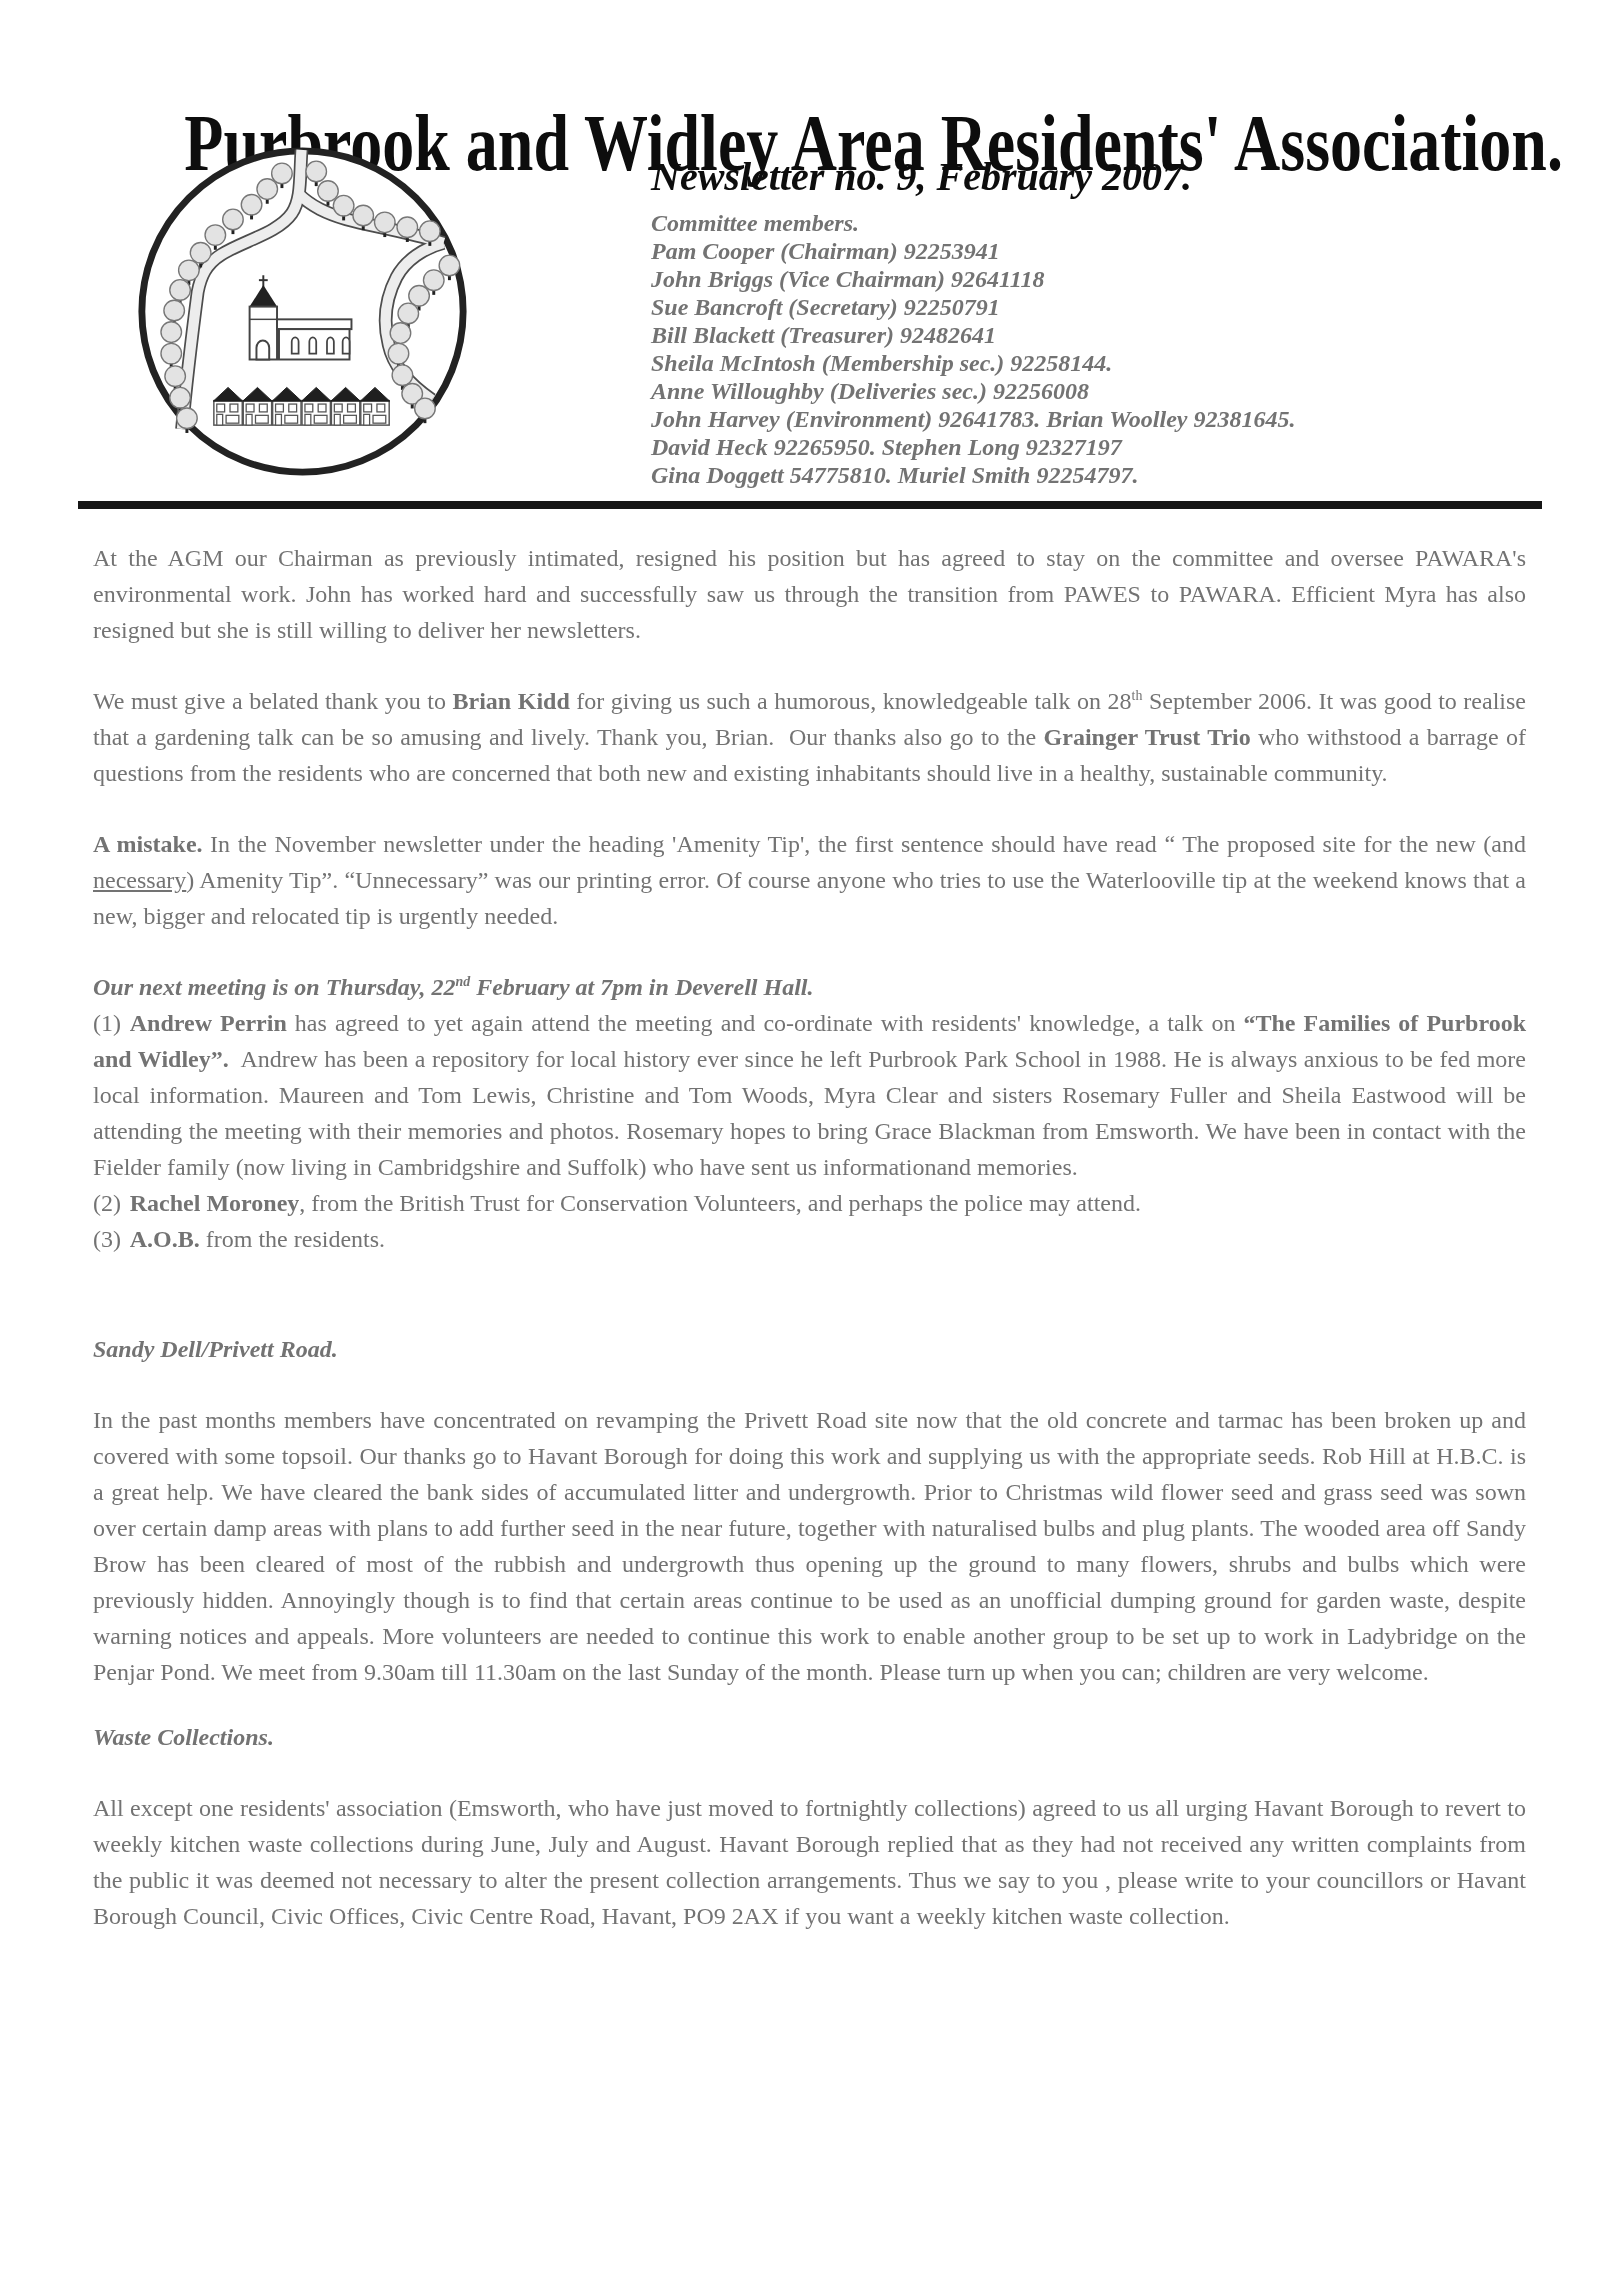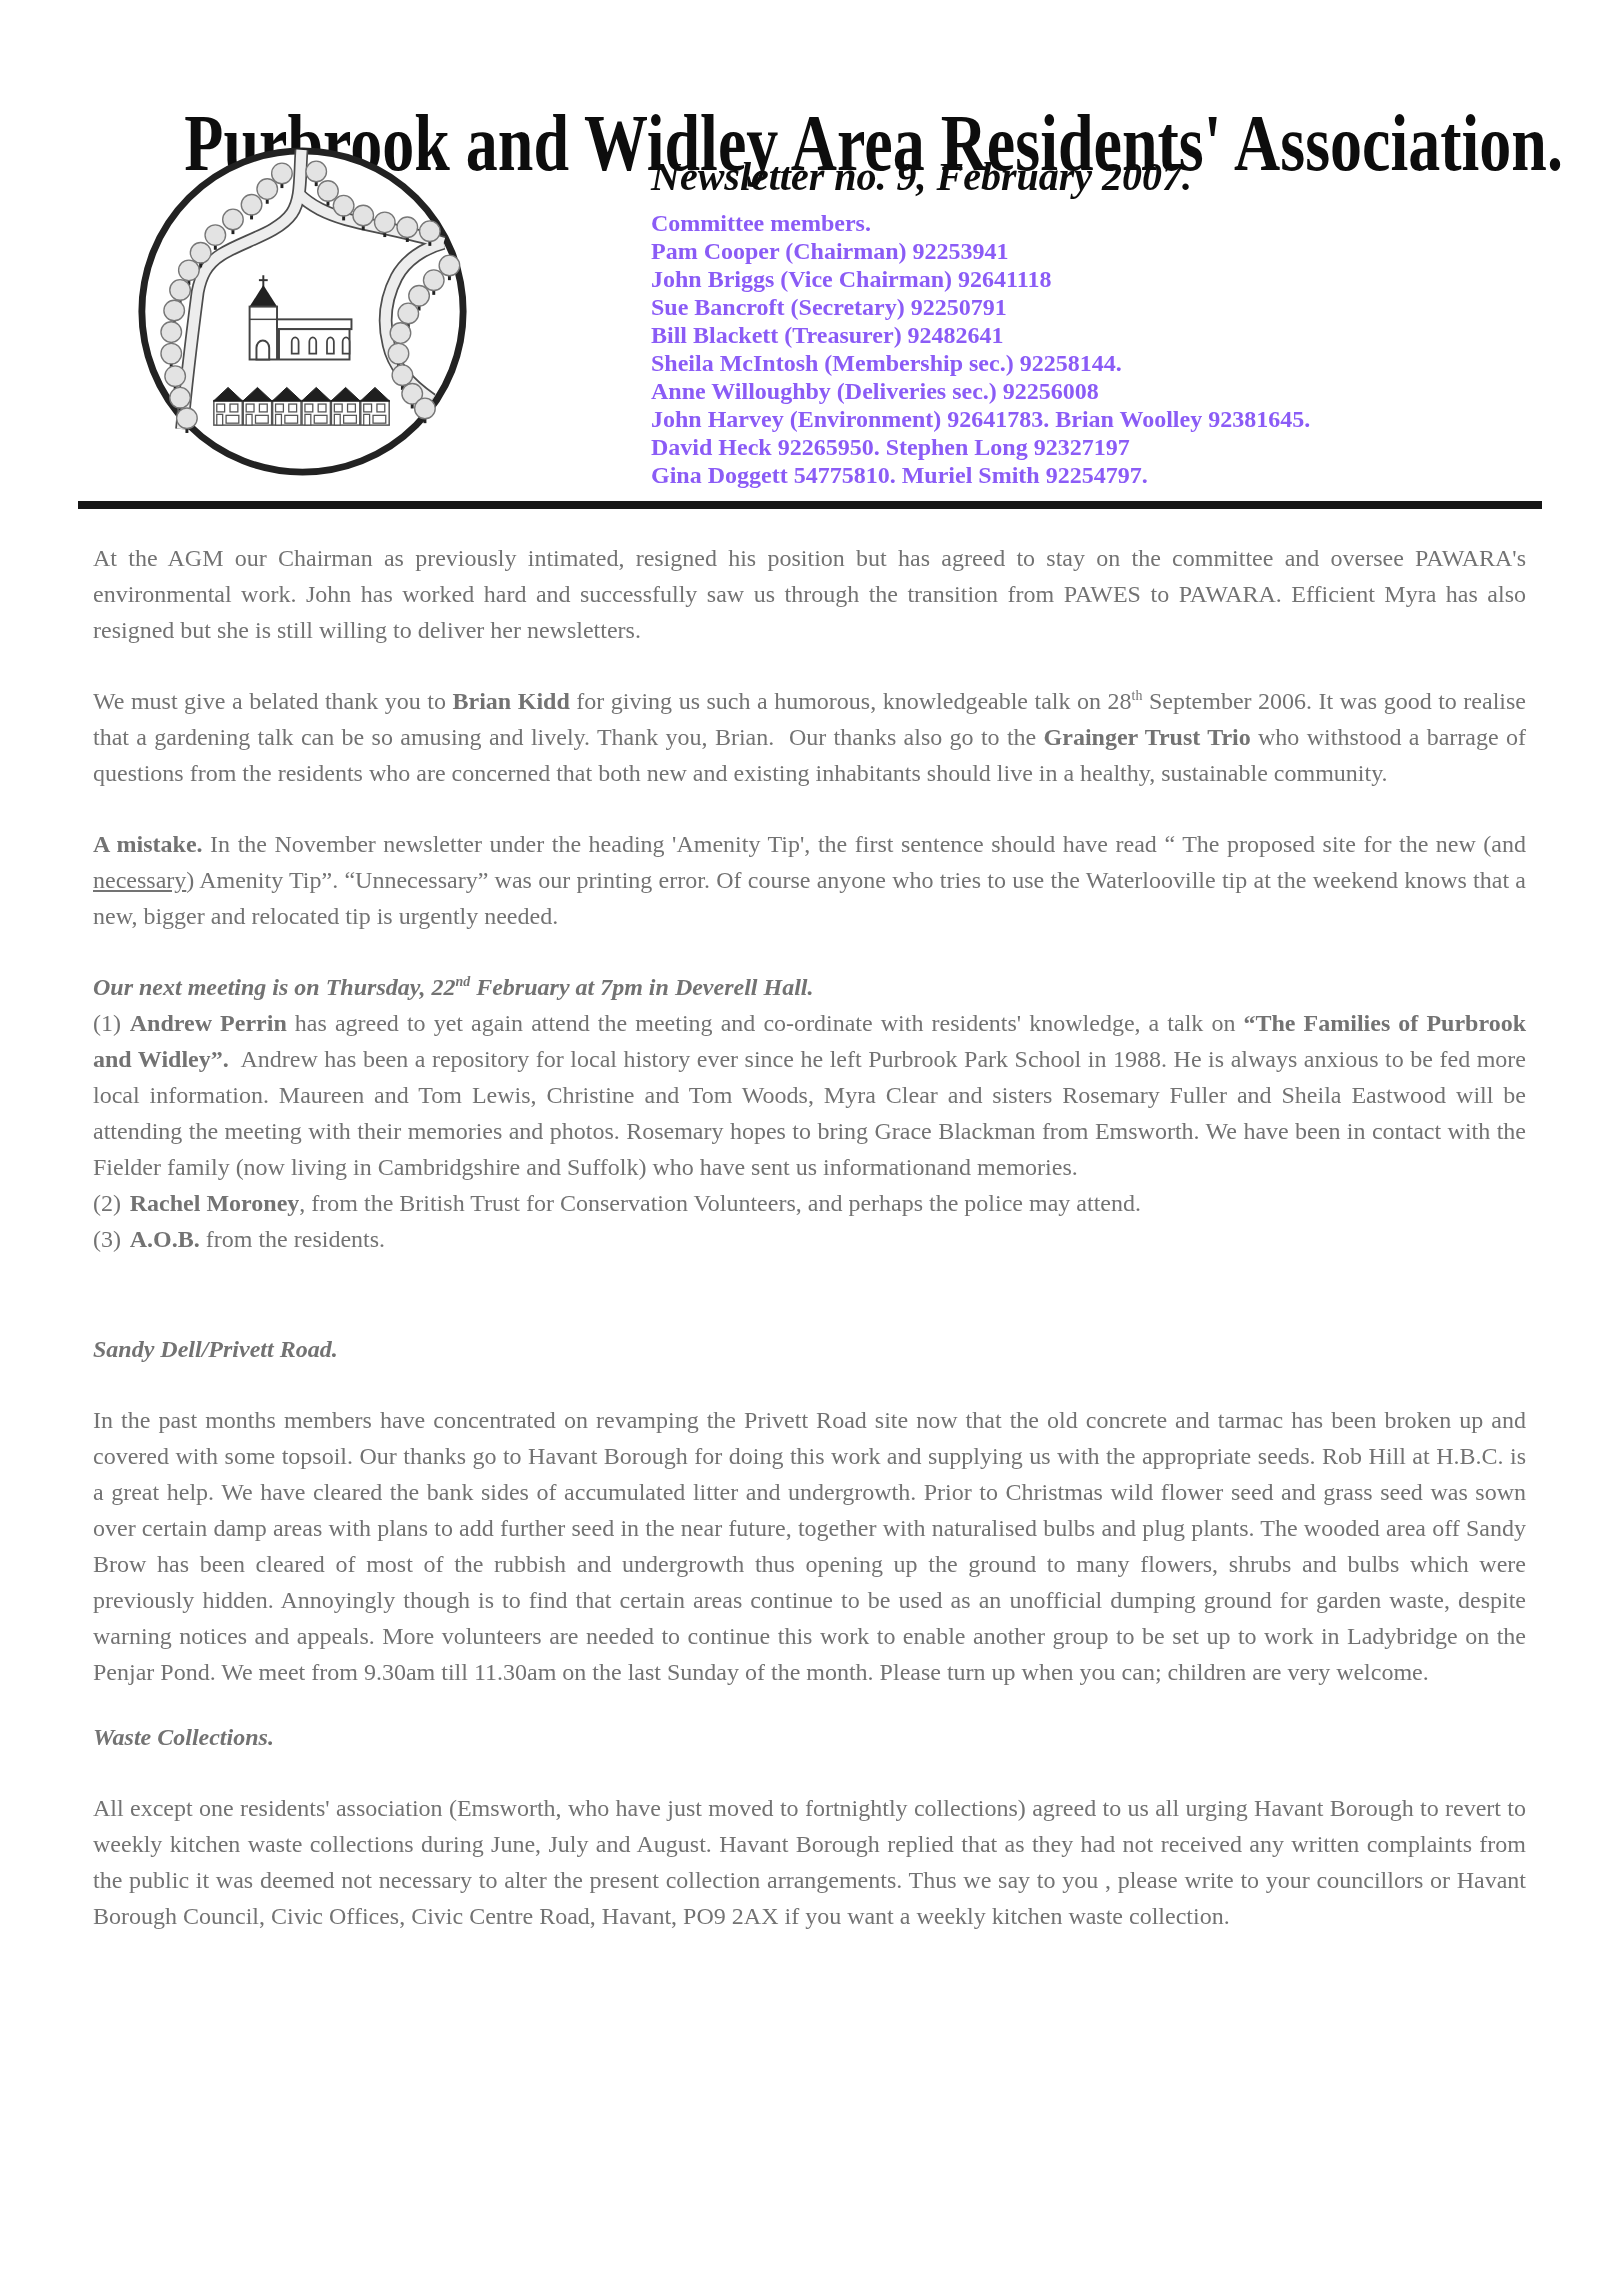--- a/index.html
+++ b/index.html
@@ -11,21 +11,21 @@
     position:absolute;top:49px;left:0;width:1621px;text-align:center;
     font-size:80px;font-weight:bold;line-height:1;white-space:nowrap;color:#0d0d0d;padding-left:12px;
   }
   .page-title .squeeze{display:inline-block;transform:scaleX(0.80);transform-origin:center;}
   .logo{position:absolute;left:135px;top:144px;}
   .masthead-right{position:absolute;left:651px;top:155px;width:921px;}
   .newsletter-title{
     font-size:40px;font-weight:bold;font-style:italic;margin:0 0 9.8px 0;line-height:1.1;color:#0d0d0d;
   }
   .committee-heading,.committee-member{
-    font-weight:bold;font-size:24px;line-height:28px;color:#8b5cf6;
+    font-weight:bold;font-size:24px;line-height:28px;color:#737373;font-style:italic;
   }
   .divider{position:absolute;left:78px;top:501px;width:1464px;height:7.8px;background:#161616;}
   .article-body{
     position:absolute;left:93px;top:540px;width:1433px;
     font-size:24px;line-height:36px;text-align:justify;color:#737373;
   }
   .para,.heading{margin:35px 0 0 0;}
   .item{margin:0;}
   .article-body > :first-child{margin-top:0;}
   .heading{font-weight:bold;font-style:italic;}

